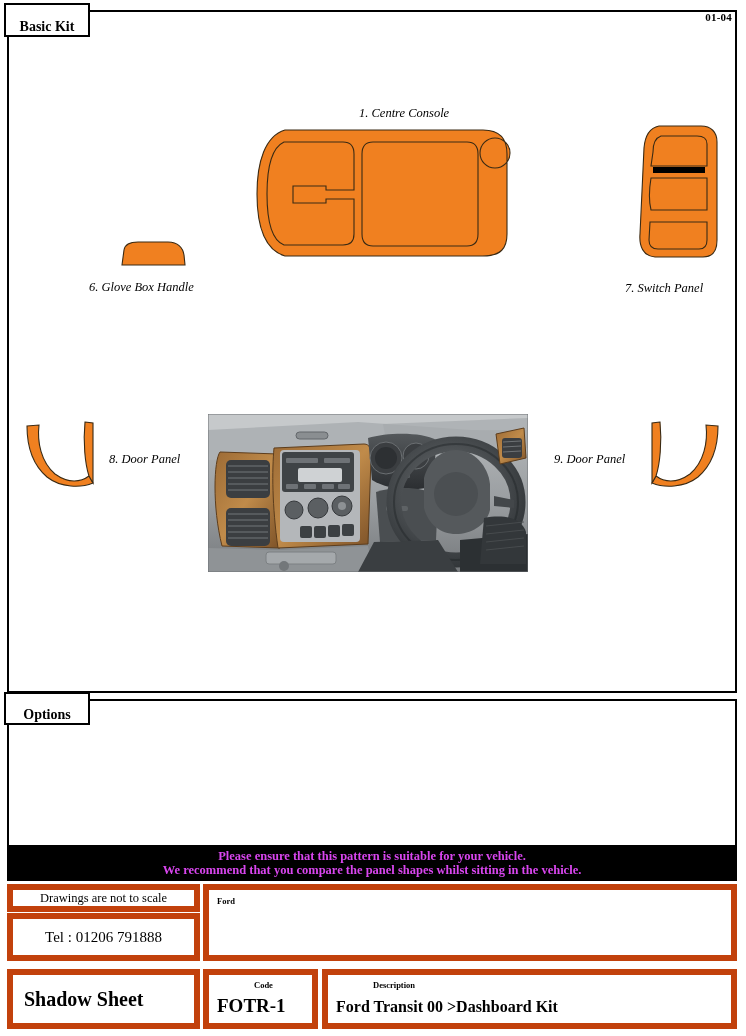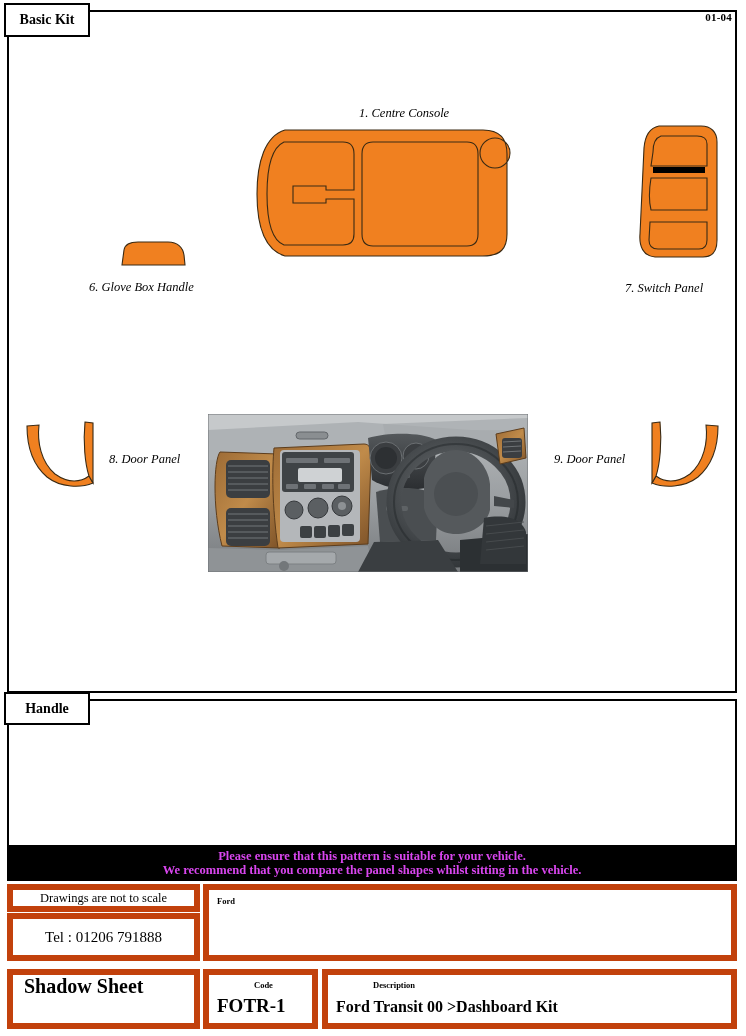--- a/index.html
+++ b/index.html
@@ -9,21 +9,21 @@
   }
   .sheet{position:absolute;left:0;top:0;width:746px;height:1036px;}
 
   
   .main-frame{
     position:absolute;left:7px;top:10px;width:730px;height:683px;
     border:2px solid #000;box-sizing:border-box;background:#fff;
   }
   .tab-box{
     position:absolute;background:#fff;border:2px solid #000;box-sizing:border-box;
-    display:flex;align-items:center;justify-content:center;
+    display:flex;align-items:flex-end;justify-content:center;
     font-weight:bold;font-size:14px;font-family:"Liberation Serif", serif;
   }
   #basic-kit-tab{left:4px;top:3px;width:86px;height:34px;z-index:5;}
   #options-tab{left:4px;top:692px;width:86px;height:33px;z-index:5;}
 
   .date-label{
     position:absolute;right:14px;top:11px;font-size:11px;font-weight:bold;
     letter-spacing:.2px;
   }
 
@@ -44,21 +44,21 @@
   
   .box{position:absolute;border:6px solid #c2410c;box-sizing:border-box;background:#fff;}
   #scale-box{left:7px;top:884px;width:193px;height:28px;
     display:flex;align-items:center;justify-content:center;font-size:12.5px;}
   #tel-box{left:7px;top:913px;width:193px;height:48px;
     display:flex;align-items:center;justify-content:center;font-size:15px;}
   #notes-box{left:203px;top:884px;width:534px;height:77px;}
   #notes-label{position:absolute;left:8px;top:6px;font-size:8.5px;font-weight:bold;}
 
   #shadow-box{left:7px;top:969px;width:193px;height:60px;
-    display:flex;padding-left:11px;}
+    display:flex;align-items:center;padding-left:11px;}
   #shadow-text{font-size:20px;font-weight:bold;}
   #code-box{left:203px;top:969px;width:115px;height:60px;}
   #desc-box{left:322px;top:969px;width:415px;height:60px;padding-left:28px;}
   .mini-label{position:absolute;left:8px;top:5px;font-size:8.5px;font-weight:bold;margin-left:37px;}
   .mini-value{position:absolute;left:8px;top:20px;font-size:19px;font-weight:bold;
     white-space:nowrap;}
   #desc-box .mini-value{font-size:16px;top:23px;}
 
   
   .part-label{
@@ -291,21 +291,21 @@
         <line x1="278" y1="128" x2="316" y2="124"></line>
         <line x1="278" y1="136" x2="316" y2="132"></line>
       </g>
 
       <rect x="0" y="0" width="320" height="158" fill="none" stroke="#6d7174" stroke-width="1"></rect>
     </svg>
   </div>
 
   <div class="options-frame"></div>
   <div class="tab-box" id="options-tab">
-    <span>Handle</span>
+    <span>Options</span>
   </div>
 
   <div class="warning">
     <span>Please ensure that this pattern is suitable for your vehicle.</span>
     <span>We recommend that you compare the panel shapes whilst sitting in the vehicle.</span>
   </div>
 
   <div class="box" id="scale-box">
     <span>Drawings are not to scale</span>
   </div>

